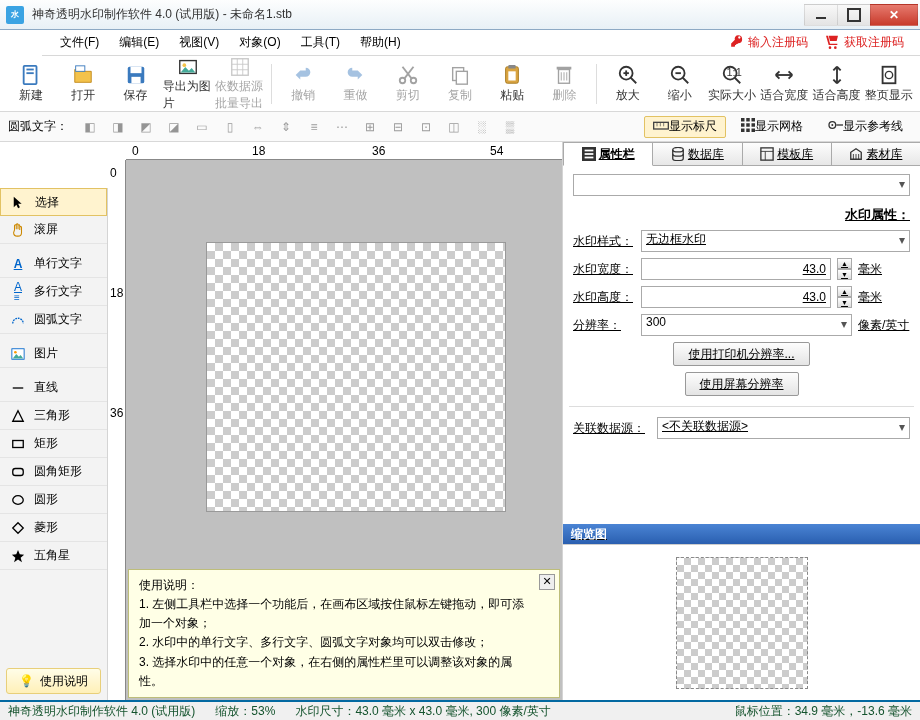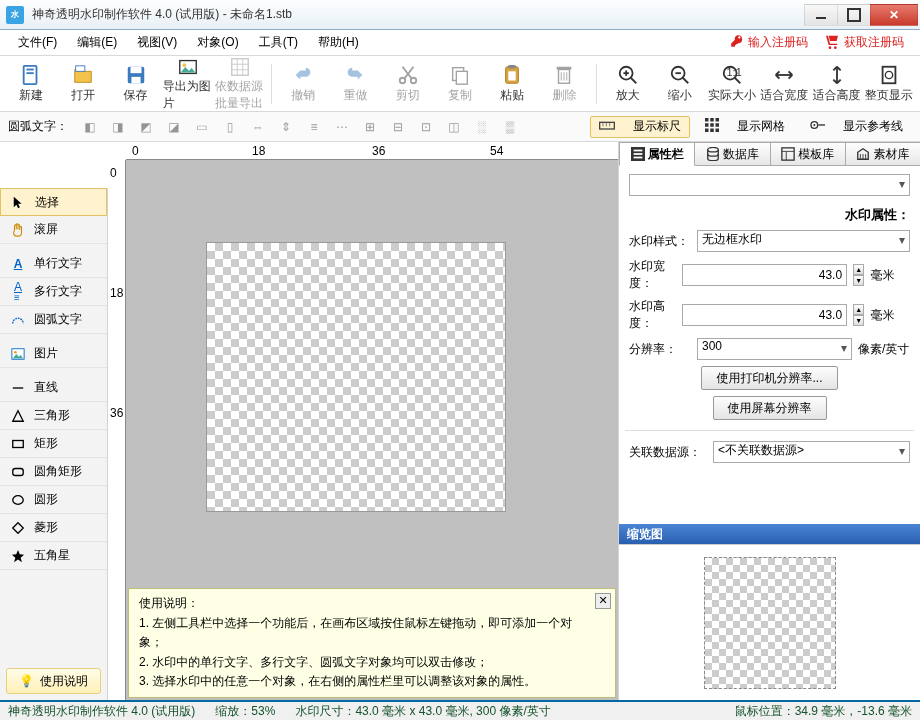--- a/index.html
+++ b/index.html
@@ -10,41 +10,41 @@
 .titlebar .app-icon { width: 18px; height: 18px; margin: 0 4px; background: #3aa3e3; border-radius: 2px; display: flex; align-items: center; justify-content: center; color: #fff; font-size: 8px; font-weight: bold; }
 .titlebar .title-text { flex: 1; color: #333; padding-left: 4px; }
 .winbtns { display: flex; gap: 0; }
 .winbtn { width: 34px; height: 22px; display: flex; align-items: center; justify-content: center; border: 1px solid rgba(0,0,0,0.1); margin-left: -1px; background: linear-gradient(#f8f8f8,#e4e4e4); }
 .winbtn.min::before { content:''; width:10px; height:2px; background:#333; margin-top:6px;}
 .winbtn.max::before { content:''; width:10px; height:10px; border:2px solid #333; }
 .winbtn.close { background: linear-gradient(#e67a6e,#c83b2c); color:#fff; width:48px;}
 .winbtn.close::before { content:'✕'; color:#fff; font-weight:bold; font-size:12px;}
 
 
-.menubar { height: 26px; display: flex; align-items: center; padding: 10px 8px; border-bottom: 1px solid #d8d8d8; }
+.menubar { height: 26px; display: flex; align-items: center; padding: 10px 8px; border-bottom: 1px solid #d8d8d8; margin-left: 42px; }
 .menubar .menuitem { padding: 3px 10px; cursor: default; }
 .menubar .spacer { flex: 1; }
 .menubar .reg { display:flex; align-items:center; gap:4px; padding:0 8px; color:#d22; }
 .menubar .reg .key-icon svg { width:14px; height:14px; }
 .menubar .reg.cart .cart-icon { color:#d22; }
 
 
 .toolbar { height: 56px; display: flex; align-items: center; padding: 2px 6px; border-bottom: 1px solid #d8d8d8; gap:2px; }
 .tbtn { width: 52px; height: 50px; display: flex; flex-direction: column; align-items: center; justify-content: center; gap:0; border-radius:3px; cursor:default; }
 .tbtn .ticon { width:24px; height:24px; display:flex; align-items:center; justify-content:center; }
 .tbtn .tlabel { font-size: 12px; color:#333; }
 .tbtn.disabled { opacity:0.45; }
 .tsep { width:1px; height:40px; background:#ddd; margin:0 4px; }
 
 
 .toolbar2 { height: 30px; display:flex; align-items:center; padding:0 8px; border-bottom:1px solid #d8d8d8; gap:6px; background:#fafafa; }
 .toolbar2 .label { margin-right:4px; }
 .ibtn { width:24px; height:22px; display:flex; align-items:center; justify-content:center; opacity:0.4; border-radius:2px; }
 .toolbar2 .spacer { flex:1; }
-.toggle { height:22px; padding:0 8px; display:flex; align-items:center; gap:18px; border:1px solid transparent; border-radius:2px; cursor:default; }
+.toggle { height:22px; padding:0 8px; display:flex; align-items:center; gap:0; border:1px solid transparent; border-radius:2px; cursor:default; }
 .toggle.active { background:#fff3cf; border-color:#e2c263; }
 
 
 .main { display:flex; height: calc(720px - 30px - 26px - 56px - 30px - 20px); }
 .leftpanel { width:108px; background:#f3f3f3; border-right:1px solid #d4d4d4; display:flex; flex-direction:column;margin-top:46px; }
 .tool { height:28px; display:flex; align-items:center; gap:8px; padding:0 10px; border-bottom:1px solid #e4e4e4; cursor:default; }
 .tool.selected { background:#fff3cf; border:1px solid #e2c263; }
 .tool .ticn { width:16px; height:16px; display:flex; align-items:center; justify-content:center; }
 .tool-spacer { flex:1; }
 .help-btn { margin:6px; height:26px; display:flex; align-items:center; justify-content:center; gap:6px; background:linear-gradient(#fffde8,#fff0b8); border:1px solid #e8cf7a; border-radius:3px; }
@@ -65,21 +65,21 @@
     linear-gradient(-45deg,transparent 75%,#ccc 75%);
   background-size:16px 16px;
   background-position:0 0,0 8px,8px -8px,-8px 0;
   background-color:#fff;
   border:1px solid #999;
 }
 .tipbox { position:absolute; left:2px; right:2px; bottom:2px; background:#ffffe6; border:1px solid #bdbd7a; padding:6px 24px 6px 10px; line-height:1.6; }
 .tipbox .tipclose { position:absolute; right:4px; top:4px; width:16px; height:16px; border:1px solid #999; background:#eee; display:flex; align-items:center; justify-content:center; font-size:11px; cursor:default; }
 
 
-.rightpanel { width:302px; border-left:1px solid #d4d4d4; display:flex; flex-direction:column; background:#0f766e; }
+.rightpanel { width:358px; border-left:1px solid #d4d4d4; display:flex; flex-direction:column; background:#0f766e;text-decoration:underline; }
 .rtabs { height:24px; display:flex; border-bottom:1px solid #aaa; background:#f0f0f0; }
 .rtab { flex:1; display:flex; align-items:center; justify-content:center; gap:3px; border:1px solid #aaa; border-bottom:none; margin-right:-1px; background:linear-gradient(#fdfdfd,#e7e7e7); cursor:default; font-size:12px; }
 .rtab.active { background:#fff; border-bottom:1px solid #fff; margin-bottom:-1px; font-weight:bold; }
 .rtab .rticn { width:14px; height:14px; }
 .rpanel-body { flex:1; padding:8px 10px; background:#fff; overflow:auto; }
 .combo { width:100%; height:22px; border:1px solid #aaa; background:#fff; padding:0 18px 0 4px; position:relative; }
 .combo::after { content:'▾'; position:absolute; right:4px; top:2px; color:#555; }
 .section-title { font-weight:bold; margin:10px 0 6px; font-size:13px;text-align:right; }
 .field { display:flex; align-items:center; margin:6px 0; gap:6px; }
 .field .flabel { width:62px; text-align:left; }
@@ -499,21 +499,21 @@
     <div class="workarea">
       <div class="ruler-v" id="rulerv">
           <div class="tick" style="top: 6px;">0</div>
           <div class="tick" style="top: 126px;">18</div>
           <div class="tick" style="top: 246px;">36</div>
         </div>
       <div class="canvas-surface">
         <div class="canvas-doc"></div>
         <div class="tipbox">
           <div class="tipclose">✕</div>
-          <div style="font-weight:normal;font-family:Liberation Mono, monospace;">使用说明：</div>
+          <div style="font-weight:normal;">使用说明：</div>
           <div>1. 左侧工具栏中选择一个功能后，在画布区域按住鼠标左键拖动，即可添加一个对象；</div>
           <div>2. 水印中的单行文字、多行文字、圆弧文字对象均可以双击修改；</div>
           <div>3. 选择水印中的任意一个对象，在右侧的属性栏里可以调整该对象的属性。</div>
         </div>
       </div>
     </div>
   </div>
 
   <div class="rightpanel">
     <div class="rtabs">

